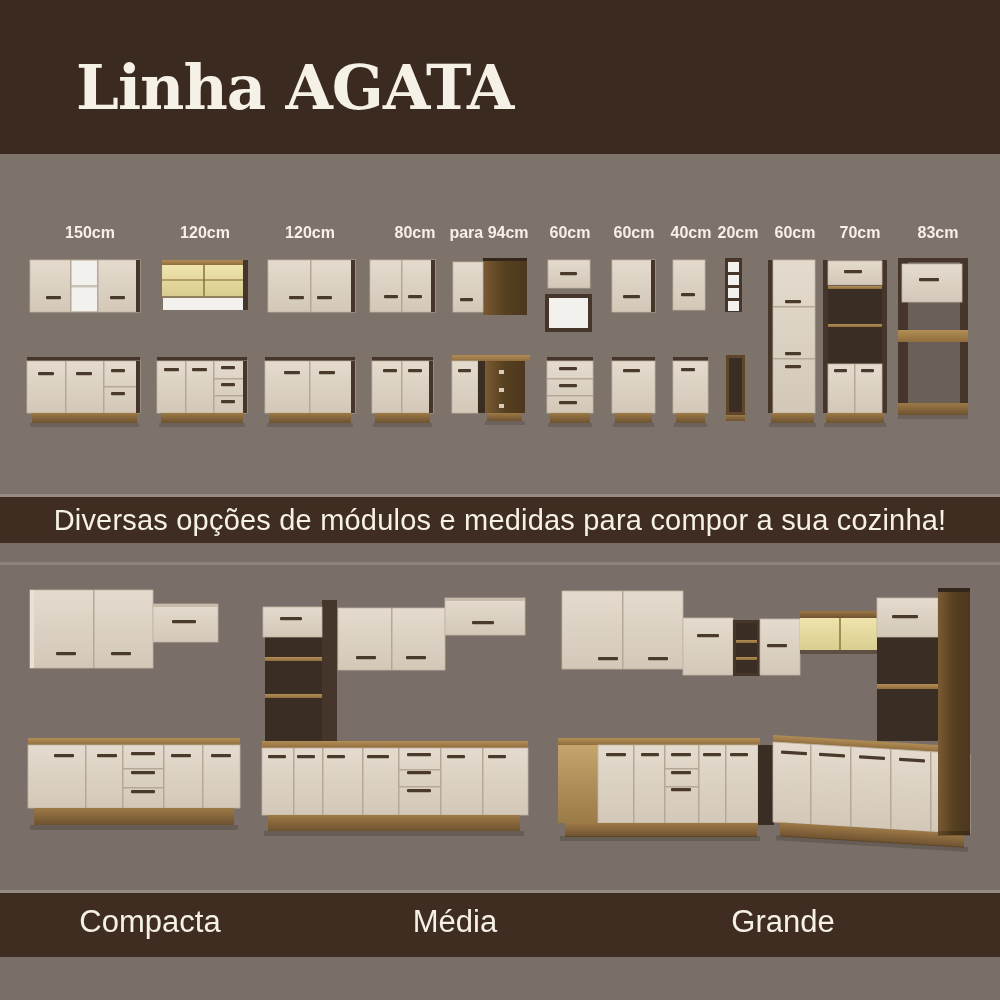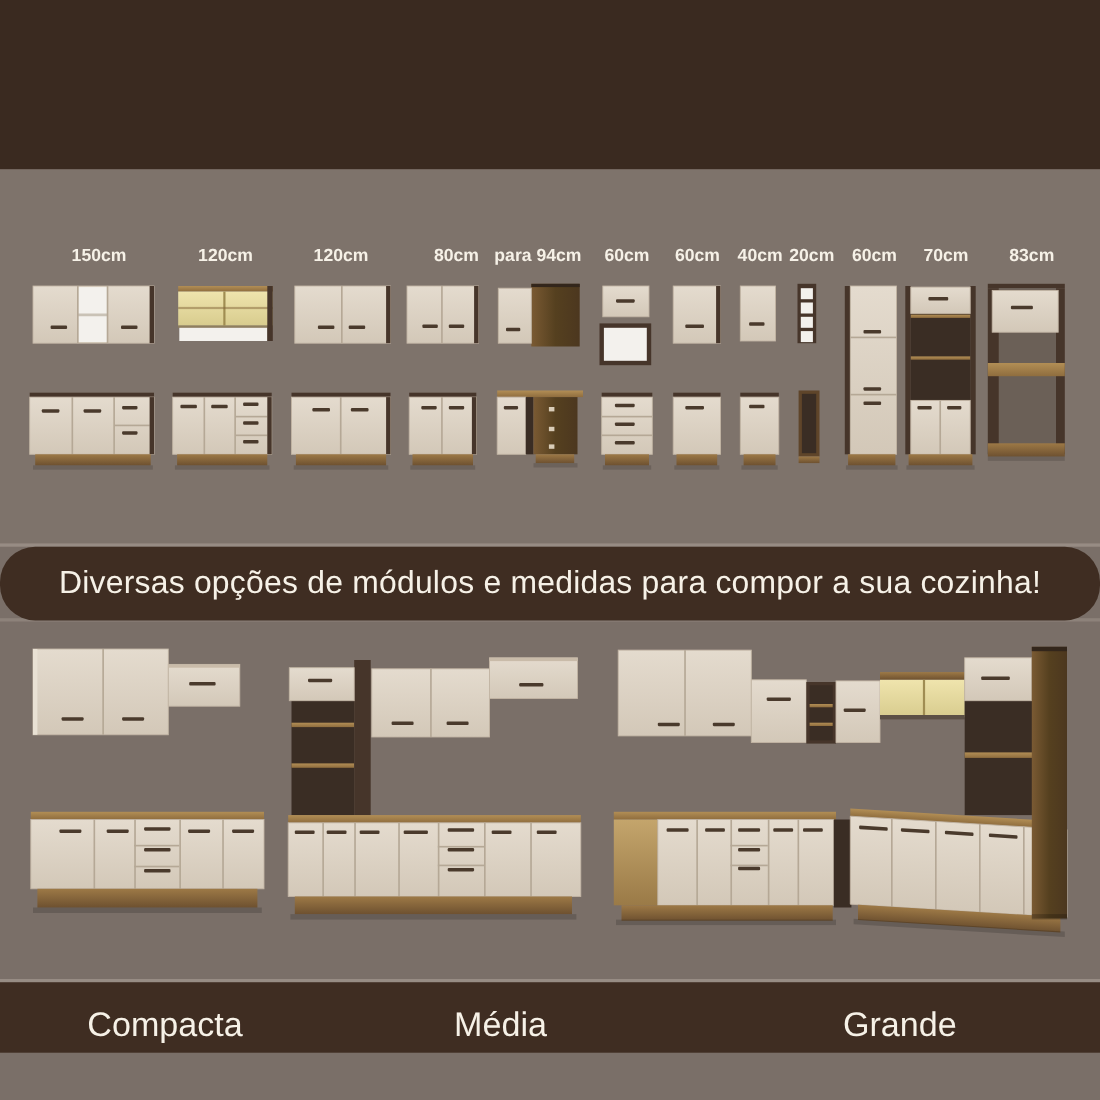--- a/index.html
+++ b/index.html
@@ -2,37 +2,37 @@
 <html style="--header-brown: #3a2a20; --band-brown: #3f2d22; --bg-gray: #7e736b; --bg-gray2: #7a6f68; --text-cream: #f6f1e7;"><head>
 <meta charset="utf-8">
 <style>
   html,body{margin:0;padding:0;}
   body{width:1000px;height:1000px;overflow:hidden;background:#555;}
   .page{position:relative;width:1000px;height:1000px;background:var(--bg-gray2,#7a6f68);
         font-family:"Liberation Sans",sans-serif;}
   .bg{position:absolute;left:0;width:1000px;}
   .header-band{top:0;height:154px;background:var(--header-brown,#3a2a20);}
   .modules-bg{top:154px;height:343px;background:var(--bg-gray,#7e736b);}
-  .banner-band{top:497px;height:67px;background:var(--band-brown,#3f2d22);
-               display:flex;align-items:center;justify-content:center;border-radius:32px;}
+  .banner-band{top:497px;height:46px;background:var(--band-brown,#3f2d22);
+               display:flex;align-items:center;justify-content:center;}
   .kitchens-bg{top:562px;height:331px;background:var(--bg-gray2,#7a6f68);}
   .bottom-band{top:893px;height:64px;background:var(--band-brown,#3f2d22);}
   .sep{position:absolute;left:0;width:1000px;}
   .sep1{top:494px;height:3px;background:#978c84;}
   .sep2{top:562px;height:3px;background:#8d827a;}
   .sep3{top:890px;height:3px;background:#978c84;}
   #art{position:absolute;left:0;top:0;z-index:2;}
   .txt{position:absolute;z-index:3;color:var(--text-cream,#f6f1e7);}
   .kicker{left:78px;top:22px;font-size:30px;font-weight:500;letter-spacing:.5px;}
   .title{left:76px;top:52px;font-size:61px;font-weight:700;
          font-family:"DejaVu Serif","Liberation Serif",serif;letter-spacing:-1px;}
   .mlabel{top:224px;transform:translateX(-50%);font-size:16px;font-weight:700;white-space:nowrap;}
   .banner-text{position:relative;z-index:3;color:var(--text-cream,#f6f1e7);
                font-size:29px;font-weight:500;letter-spacing:.2px;white-space:nowrap;}
-  .klabel{top:904px;transform:translateX(-50%);font-size:31px;font-weight:500;white-space:nowrap;margin-top:10px;}
+  .klabel{top:904px;transform:translateX(-50%);font-size:31px;font-weight:500;white-space:nowrap;}
 </style>
 </head>
 <body>
 
 <div class="page">
 
   <div class="bg header-band"></div>
   <div class="bg modules-bg"></div>
   <div class="bg kitchens-bg"></div>
   <div class="sep sep1"></div>
@@ -358,20 +358,21 @@
         <rect x="780" y="822" width="184" height="14" fill="url(#wood)"></rect>
         <rect x="776" y="835" width="192" height="5" fill="rgba(0,0,0,0.16)"></rect>
       </g>
       <g>
         <rect x="938" y="588" width="32" height="247" fill="url(#woodDark)"></rect>
         <rect x="938" y="588" width="32" height="4" fill="#33261b"></rect>
         <rect x="938" y="831" width="32" height="5" fill="rgba(0,0,0,0.2)"></rect>
       </g>
     </svg>
 
+  <div class="txt title">Linha AGATA</div>
 
   <span class="txt mlabel" style="left:90px">150cm</span>
   <span class="txt mlabel" style="left:205px">120cm</span>
   <span class="txt mlabel" style="left:310px">120cm</span>
   <span class="txt mlabel" style="left:415px">80cm</span>
   <span class="txt mlabel" style="left:489px">para 94cm</span>
   <span class="txt mlabel" style="left:570px">60cm</span>
   <span class="txt mlabel" style="left:634px">60cm</span>
   <span class="txt mlabel" style="left:691px">40cm</span>
   <span class="txt mlabel" style="left:738px">20cm</span>
@@ -379,15 +380,15 @@
   <span class="txt mlabel" style="left:860px">70cm</span>
   <span class="txt mlabel" style="left:938px">83cm</span>
 
   <div class="bg banner-band">
     <span class="banner-text">Diversas opções de módulos e medidas para compor a sua cozinha!</span>
   </div>
 
   <div class="bg bottom-band"></div>
   <span class="txt klabel" style="left:150px">Compacta</span>
   <span class="txt klabel" style="left:455px">Média</span>
-  <span class="txt klabel" style="left:818px">Grande</span>
+  <span class="txt klabel" style="left:783px">Grande</span>
 
 </div>
 
 </body></html>

